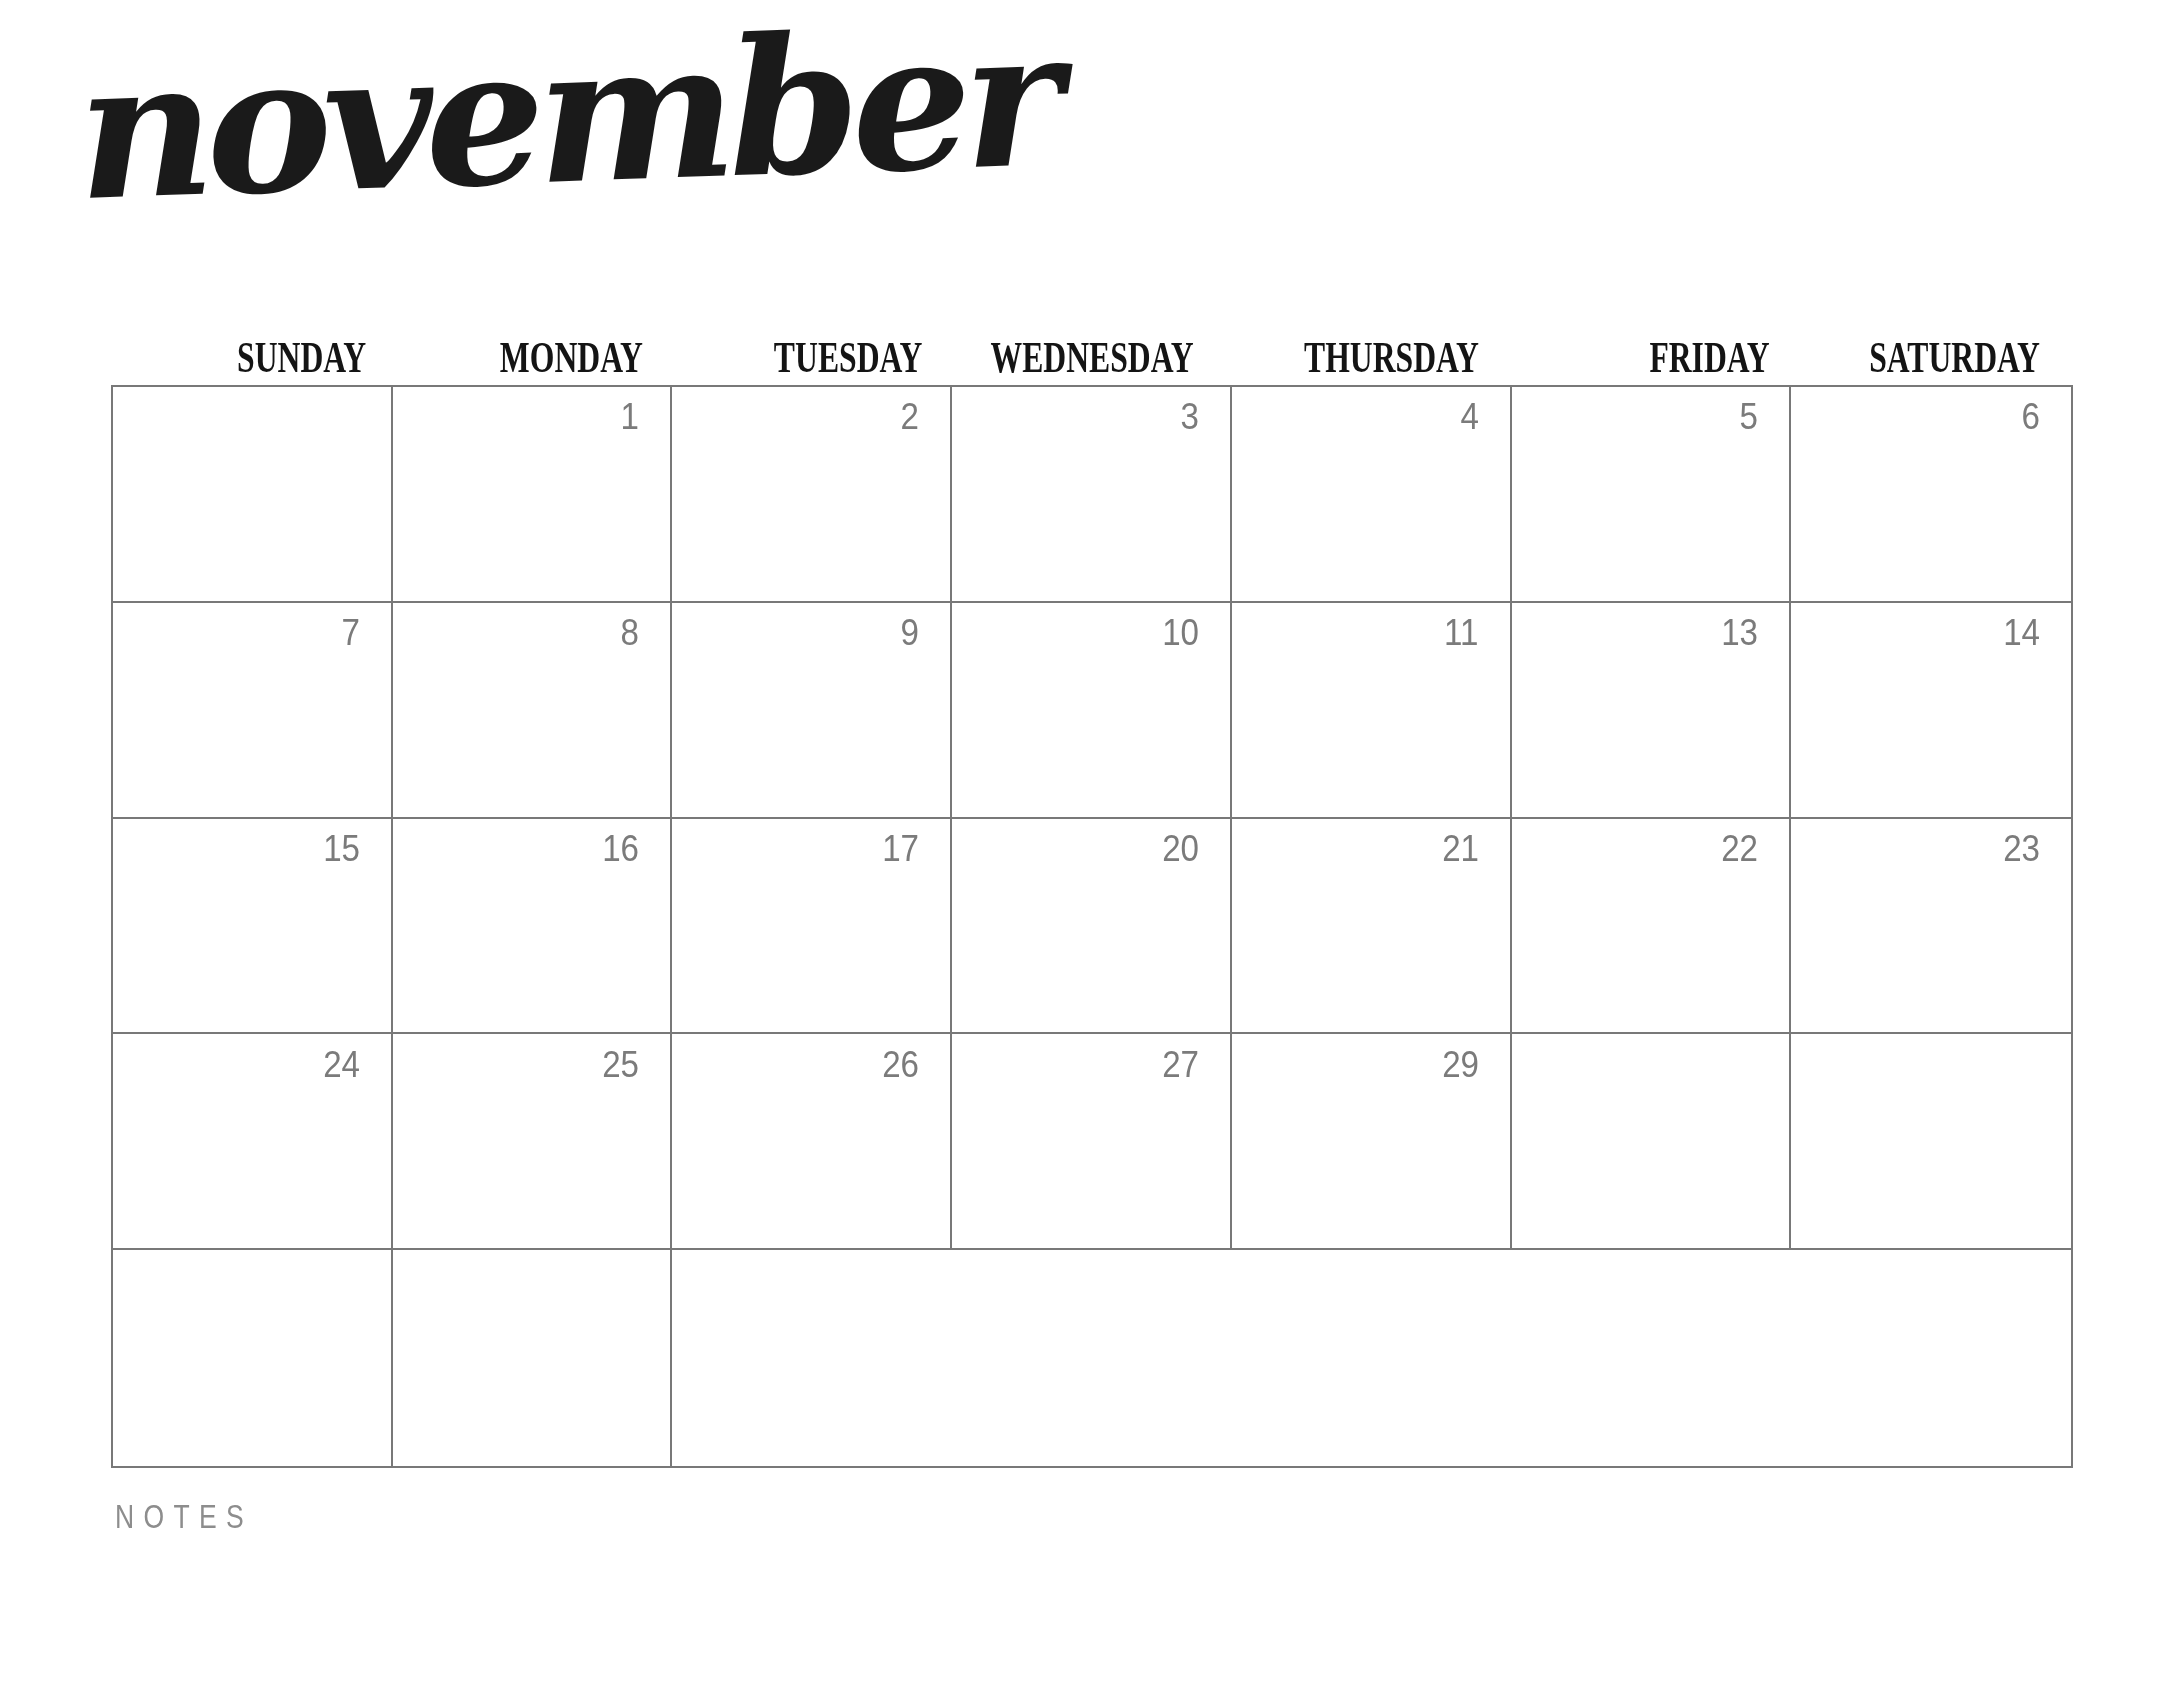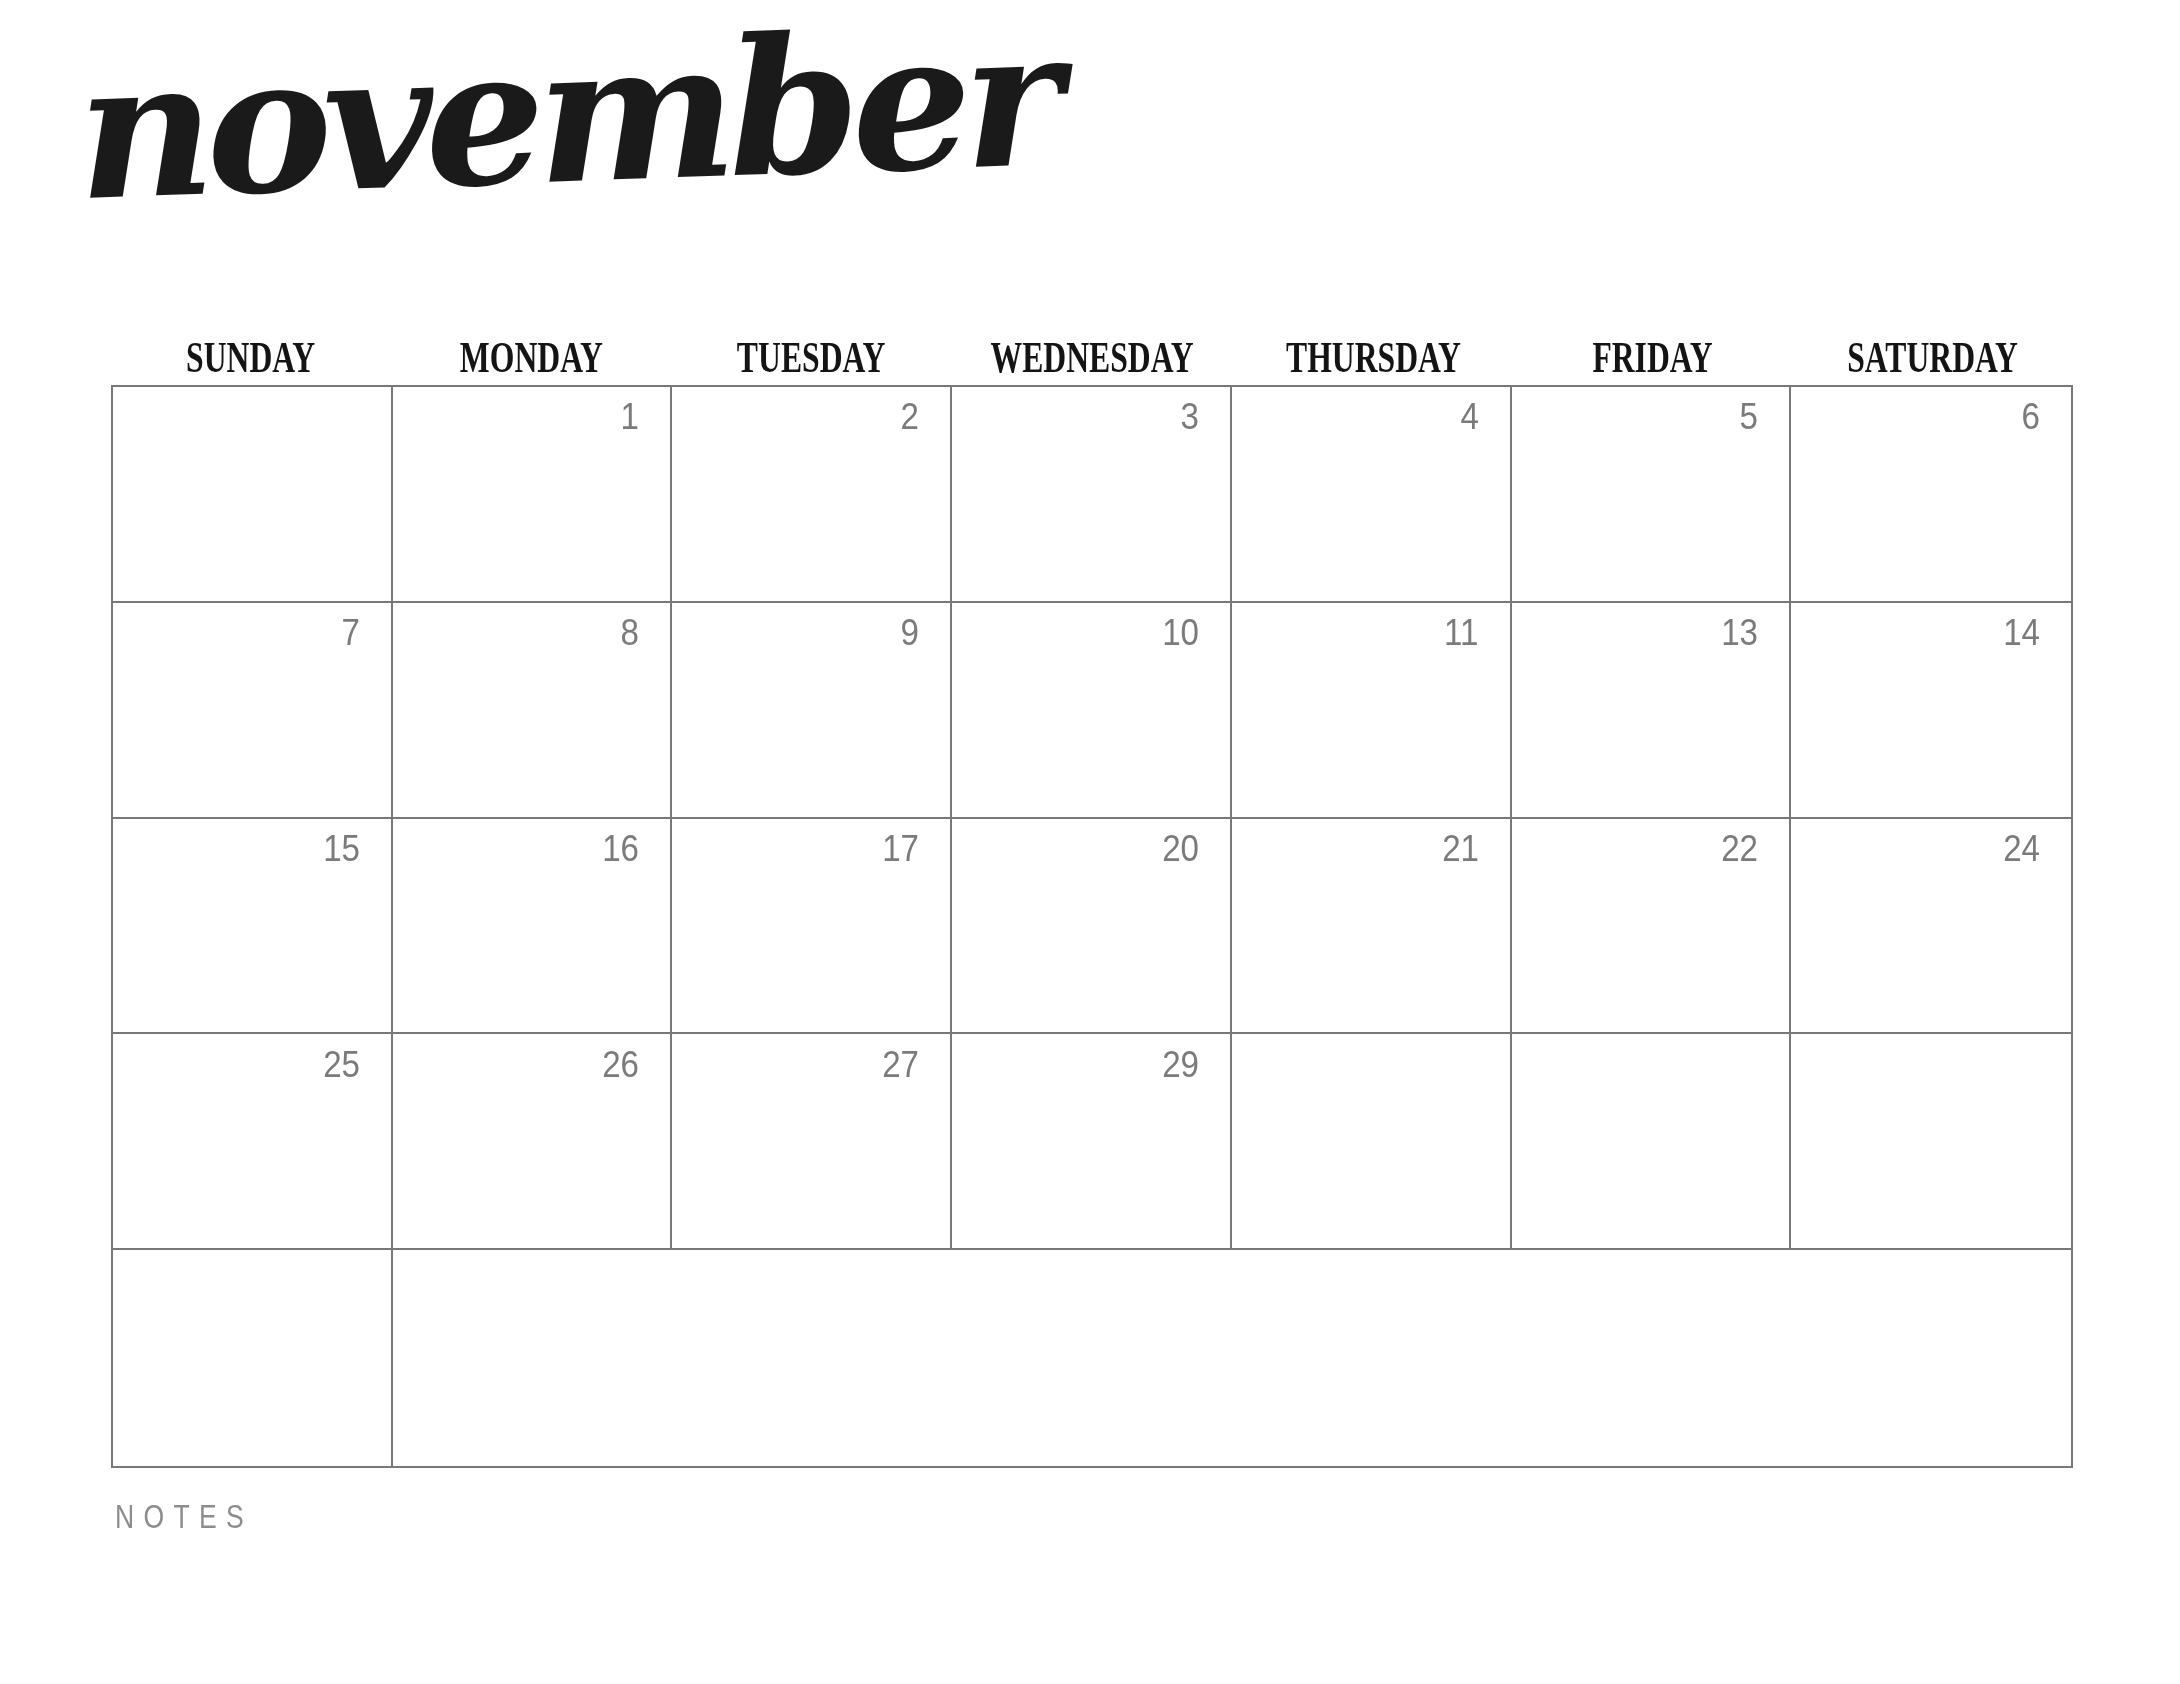--- a/index.html
+++ b/index.html
@@ -37,21 +37,21 @@
 
   
   .headers{
     position:absolute;
     left:111px;top:336px;
     width:1962px;height:49px;
     display:grid;
     grid-template-columns:repeat(7,1fr);
   }
   .dh{
-    display:flex;align-items:flex-start;justify-content:center;
+    display:flex;align-items:flex-start;justify-content:flex-end;
     overflow:visible;
   }
   .dh span{
     font-family:"Liberation Serif", serif;
     font-weight:700;
     font-size:44px;
     line-height:1;
     color:#141414;
     transform:scaleX(0.72);
     transform-origin:50% 0;
@@ -150,20 +150,21 @@
       <div class="cell"><span class="num">10</span></div>
       <div class="cell"><span class="num">11</span></div>
       <div class="cell"><span class="num">13</span></div>
       <div class="cell"><span class="num">14</span></div>
       <div class="cell"><span class="num">15</span></div>
       <div class="cell"><span class="num">16</span></div>
       <div class="cell"><span class="num">17</span></div>
       <div class="cell"><span class="num">20</span></div>
       <div class="cell"><span class="num">21</span></div>
       <div class="cell"><span class="num">22</span></div>
+      <div class="cell"><span class="num">23</span></div>
       <div class="cell"><span class="num">24</span></div>
       <div class="cell"><span class="num">25</span></div>
       <div class="cell"><span class="num">26</span></div>
       <div class="cell"><span class="num">27</span></div>
       <div class="cell"><span class="num">29</span></div>
       <div class="cell"><span class="num"></span></div>
       <div class="cell"><span class="num"></span></div>
       <div class="cell"><span class="num"></span></div>
       <div class="cell"><span class="num"></span></div>
     </div>

